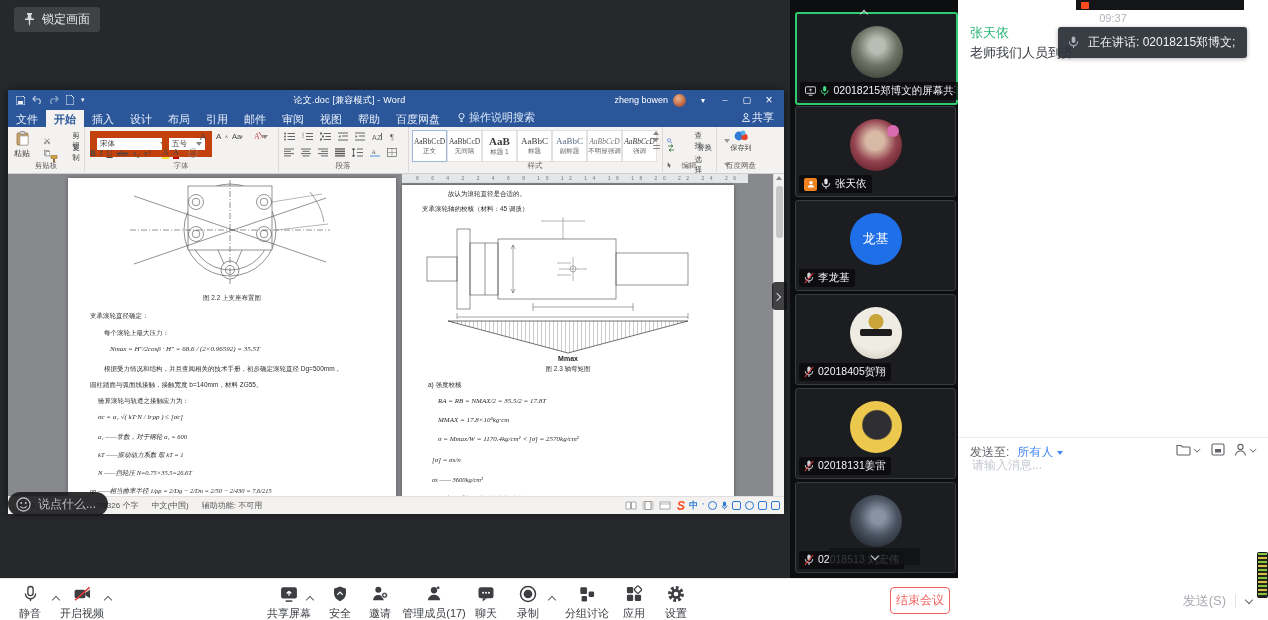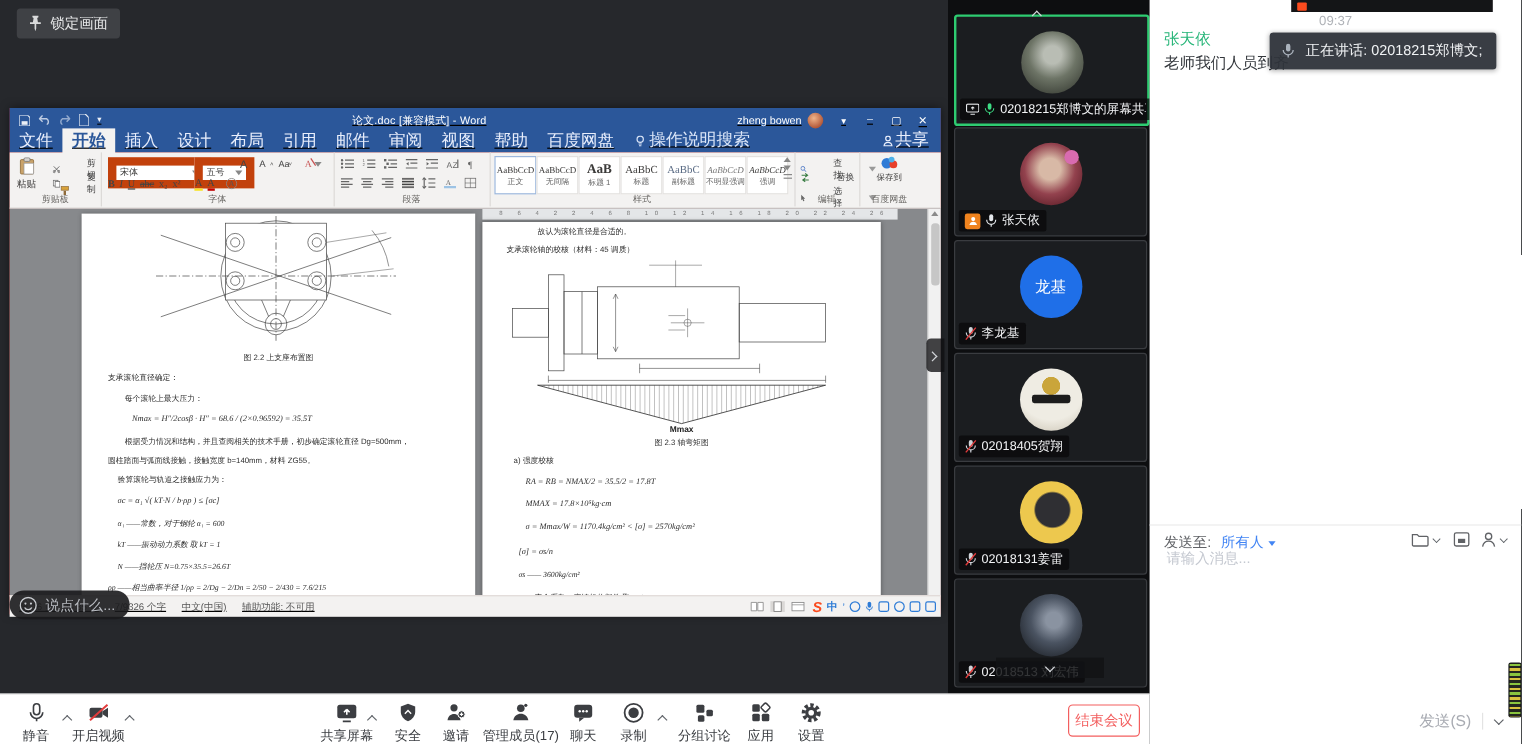--- a/index.html
+++ b/index.html
@@ -16,39 +16,39 @@
   .chev.right::before{transform:rotate(135deg);left:-1px;}
   .chev.white::before{border-color:#d3d6da;}
   .caret-down{display:inline-block;width:0;height:0;border-left:3.5px solid transparent;
     border-right:3.5px solid transparent;border-top:4.5px solid currentColor;}
 
   
   .pin-btn{left:14px;top:7px;height:25px;background:#3f4145;border-radius:3px;
     display:flex;align-items:center;gap:7px;padding:0 10px;color:#e8e9ea;font-size:12px;}
 
   
-  .word{left:8px;top:90px;width:776px;height:422px;background:#b91c1c;
-    box-shadow:0 0 8px rgba(0,0,0,.55);font-size:9px;text-decoration:underline;}
+  .word{left:8px;top:90px;width:776px;height:422px;background:#5eead4;
+    box-shadow:0 0 8px rgba(0,0,0,.55);font-size:9px;}
   .wtitle{height:20px;background:var(--word-blue,#2b579a);display:flex;align-items:center;
     color:#fff;font-size:9px;padding:0 4px;}
   .qat{display:flex;align-items:center;gap:7px;margin-left:4px;}
   .qat .q{opacity:.9;}
   .wtitle .title{flex:1;text-align:center;letter-spacing:.2px;}
   .wuser{display:flex;align-items:center;gap:5px;margin-right:6px;}
   .wuser .uav{width:13px;height:13px;border-radius:50%;
      background:radial-gradient(circle at 40% 35%,#f0b48a,#b3593a 70%);}
   .wbtn{width:22px;height:18px;display:flex;align-items:center;justify-content:center;
      color:#fff;font-size:10px;}
   .wbtn.min::after{content:"─";font-size:7px;}
   .wbtn.max::after{content:"▢";font-size:9px;}
   .wbtn.close::after{content:"×";font-size:12px;}
   .wbtn.ribopt::after{content:"▾";font-size:8px;}
 
-  .wtabs{height:17px;background:var(--word-blue,#2b579a);display:flex;align-items:center;
-     color:#e8eefc;font-size:14px;}
+  .wtabs{height:17px;background:var(--word-blue,#2b579a);display:flex;align-items:flex-start;
+     color:#e8eefc;font-size:11px;}
   .wtab{padding:2px 8px 3px;}
   .wtab.active{background:#f3f2f1;color:var(--word-blue,#2b579a);font-weight:bold;}
   .tellme{display:flex;align-items:center;gap:4px;margin-left:10px;padding-bottom:3px;color:#dbe6f8;}
   .wshare{margin-left:auto;margin-right:10px;display:flex;align-items:center;gap:2px;padding-bottom:3px;}
 
   .wribbon{height:46px;background:#f3f2f1;border-bottom:1px solid #d2d0ce;position:relative;
      color:#3b3a39;font-size:8px;}
   .rgroup{position:absolute;top:0;height:45px;border-right:1px solid #dcdad8;}
   .rglabel{position:absolute;bottom:1px;width:100%;text-align:center;font-size:7.5px;color:#696764;}
   .rbtn-big{position:absolute;display:flex;flex-direction:column;align-items:center;gap:2px;font-size:8px;}

